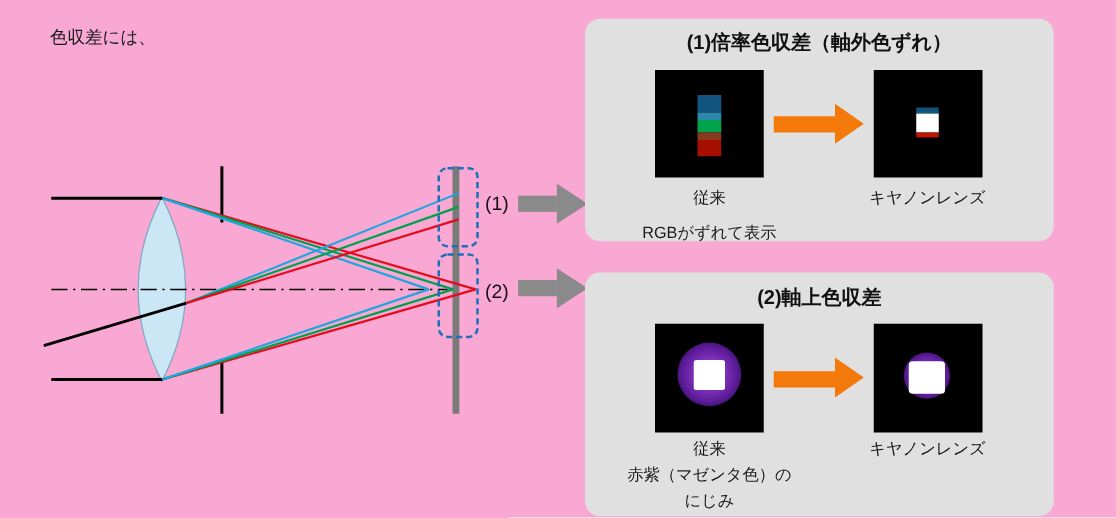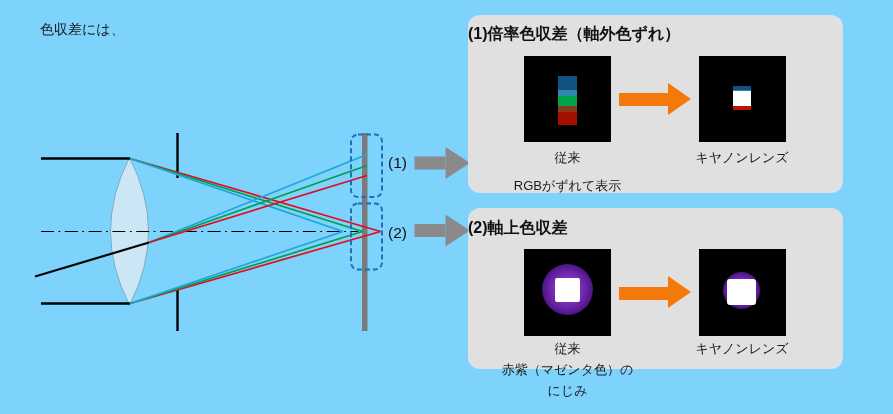--- a/index.html
+++ b/index.html
@@ -1,17 +1,17 @@
 <!DOCTYPE html>
 <html><head>
 <meta charset="utf-8">
 <style>
   html,body{margin:0;padding:0;background:#ffffff;}
   .stage{
-    position:relative;width:893px;height:414px;background:#7dd3fc;overflow:hidden;
+    position:relative;width:893px;height:414px;background:#f9a8d4;overflow:hidden;
     font-family:"Liberation Sans","DejaVu Sans",sans-serif;color:#1a1a1a;
   }
   
   .intro{position:absolute;left:40px;top:16px;line-height:26.5px;font-size:14px;}
   .intro .ln{white-space:nowrap;}
   .intro .bold{font-weight:700;font-size:14.5px;}
   
   svg.diagram{position:absolute;left:0;top:0;}
   svg.diagram text{font:15.5px "Liberation Sans","DejaVu Sans",sans-serif;fill:#111;}
   .blk{stroke:#000;stroke-width:2.4;fill:none;}
@@ -20,22 +20,22 @@
   .lens{fill:#CBE7F6;stroke:#7FA9C2;stroke-width:1;}
   .rr{stroke:#E30B1C;stroke-width:1.7;fill:none;}
   .rg{stroke:#00A04D;stroke-width:1.7;fill:none;}
   .rc{stroke:#1EA6DD;stroke-width:1.7;fill:none;}
   .roi{fill:none;stroke:#1D6FB8;stroke-width:2;stroke-dasharray:5 3;}
   .garr{fill:#8A8A8A;}
   .bar{fill:#7A7A7A;}
   
   .panel{position:absolute;left:468px;width:375px;background:#E0E0E0;border-radius:12px;}
   .panel1{top:15px;height:178px;}
-  .panel2{top:208px;height:161px;}
-  .panel h3{position:absolute;left:0;top:9px;width:100%;margin:0;
+  .panel2{top:218px;height:195px;}
+  .panel h3{position:absolute;left:0;top:9px;width:100%;margin:0;text-align:center;
     font-size:16px;font-weight:700;color:#111;}
   .panel2 h3{top:10px;}
   .blacksq{position:absolute;background:#000;}
   .sq-l{left:56px;top:41px;width:87px;height:86px;}
   .sq-r{left:230.5px;top:41px;width:87px;height:86px;}
   .panel2 .sq-l,.panel2 .sq-r{height:87px;}
   .cap{position:absolute;font-size:13px;text-align:center;white-space:nowrap;color:#1a1a1a;}
   
   .oarrow{position:absolute;left:151px;width:72px;}
   .oarrow .ob{position:absolute;left:0;top:10.5px;width:49px;height:13px;background:#F4790B;}

